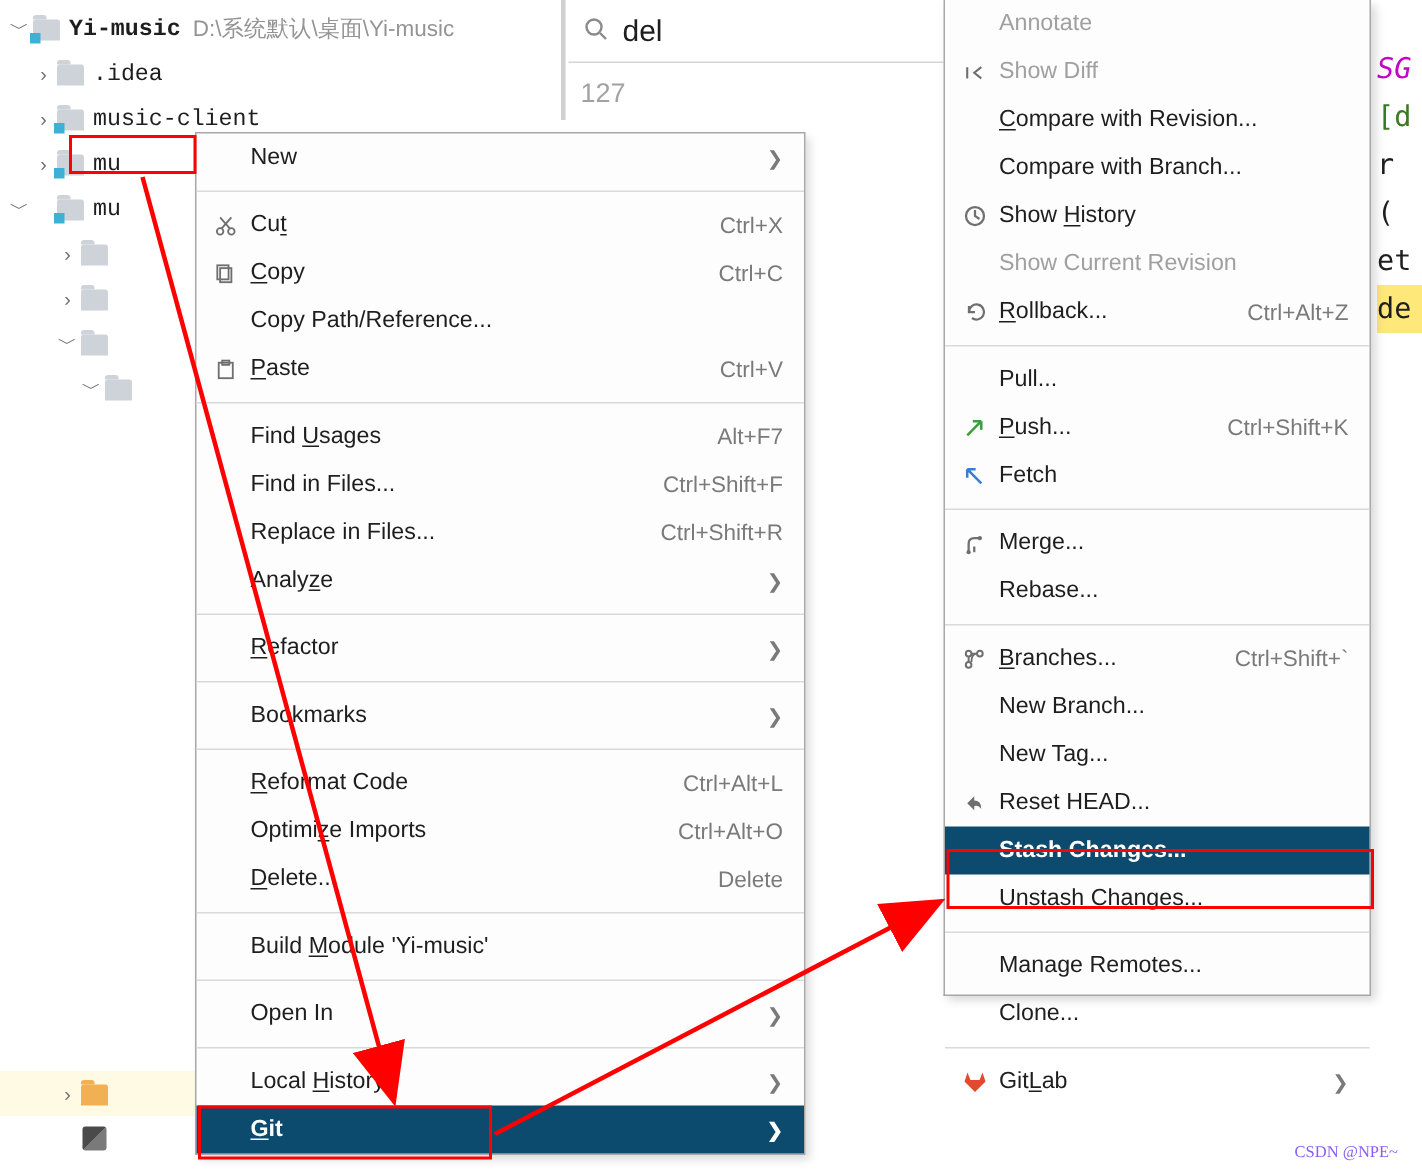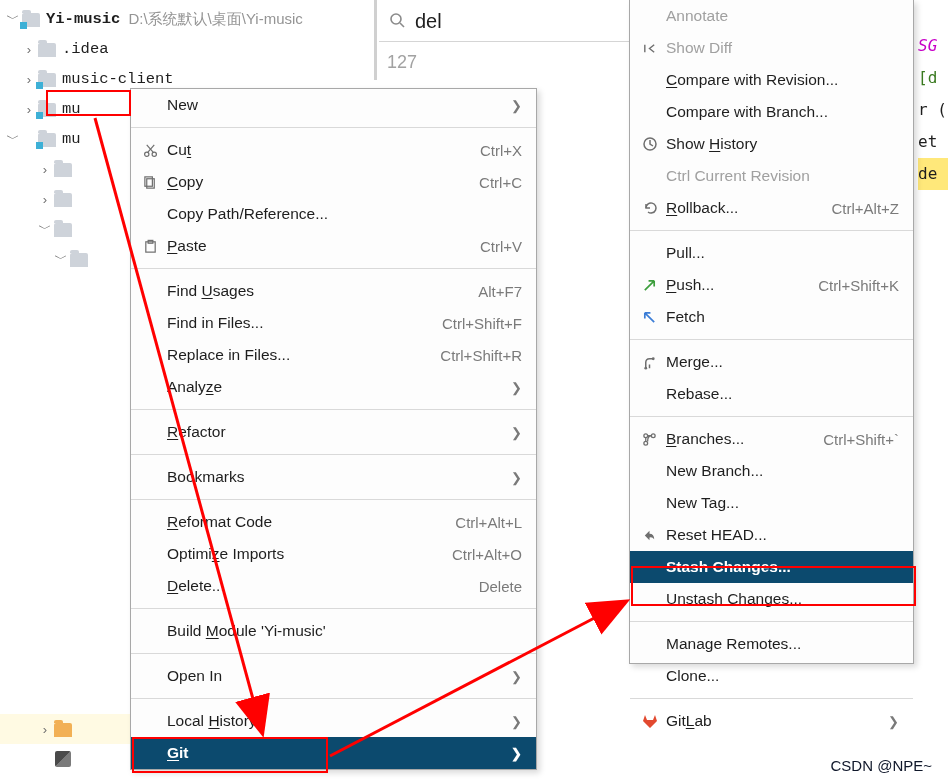--- a/index.html
+++ b/index.html
@@ -64,21 +64,21 @@
   }
   .line-no {
     position:absolute; left:10px; top:52px;
     color:#a2a2a2; font-size:18px;
   }
   .right-code {
     position:absolute;
     right:0; top:30px;
     width:30px;
     font-family: Consolas, monospace;
-    font-size:16px; line-height:32px;
+    font-size:19px; line-height:32px;
   }
   .right-code span { display:block; }
   .menu {
     position:absolute;
     background:#fdfdfd;
     border:1px solid #a8a8a8;
     box-shadow:3px 3px 6px rgba(0,0,0,.15);
   }
   .menu1 { left:130px; top:88px; width:407px; }
   .menu2 { left:629px; top:0; width:285px; height:664px; border-top:none;}
@@ -99,22 +99,22 @@
   .mi .tx { flex:1; }
   .mi .sc { color:#7a7a7a; font-size:15px; margin-left:18px; }
   .mi .sub {
     color:#7a7a7a; font-size:13px; margin-left:auto; padding-left:18px;
   }
   .mi.selected .sub { color:#fff; }
   .sep { height:1px; background:#d9d9d9; margin:6px 0; }
   .ul { text-decoration: underline; text-underline-offset:2px; }
   .watermark {
     position:absolute; right:16px; bottom:6px;
-    font-size:15px; color:#0f172a;
-    font-family:Liberation Sans, sans-serif;
+    font-size:11px; color:#8b5cf6;
+    font-family:Liberation Serif, serif;
   }
   svg.arrow-svg { position:absolute; left:0; top:0; pointer-events:none; }
   .folder-ico {
     width:18px; height:14px; background:#ced3da;
     border-radius:2px 2px 0 0;
     position:relative;
     margin-top:2px;
   }
   .folder-ico::before {
     content:""; position:absolute; left:0; top:-3px;
@@ -393,21 +393,21 @@
       <span class="ic">
         <svg width="16" height="16" viewBox="0 0 16 16">
           <circle cx="8" cy="8" r="6" fill="none" stroke="#6f6f6f" stroke-width="1.5"></circle>
           <path d="M8 4 V8 L11 10" fill="none" stroke="#6f6f6f" stroke-width="1.5"></path>
         </svg>
       </span>
       <span class="tx">Show <span class="ul">H</span>istory</span>
     </div>
     <div class="mi disabled">
       <span class="ic"></span>
-      <span class="tx">Ctrl Current Revision</span>
+      <span class="tx">Show Current Revision</span>
     </div>
     <div class="mi">
       <span class="ic">
         <svg width="16" height="16" viewBox="0 0 16 16">
           <path d="M4 8 A5 5 0 1 1 6 12" fill="none" stroke="#6f6f6f" stroke-width="1.5"></path>
           <path d="M4 4 L4 8 L8 8" fill="none" stroke="#6f6f6f" stroke-width="1.5"></path>
         </svg>
       </span>
       <span class="tx"><span class="ul">R</span>ollback...</span>
       <span class="sc">Ctrl+Alt+Z</span>

